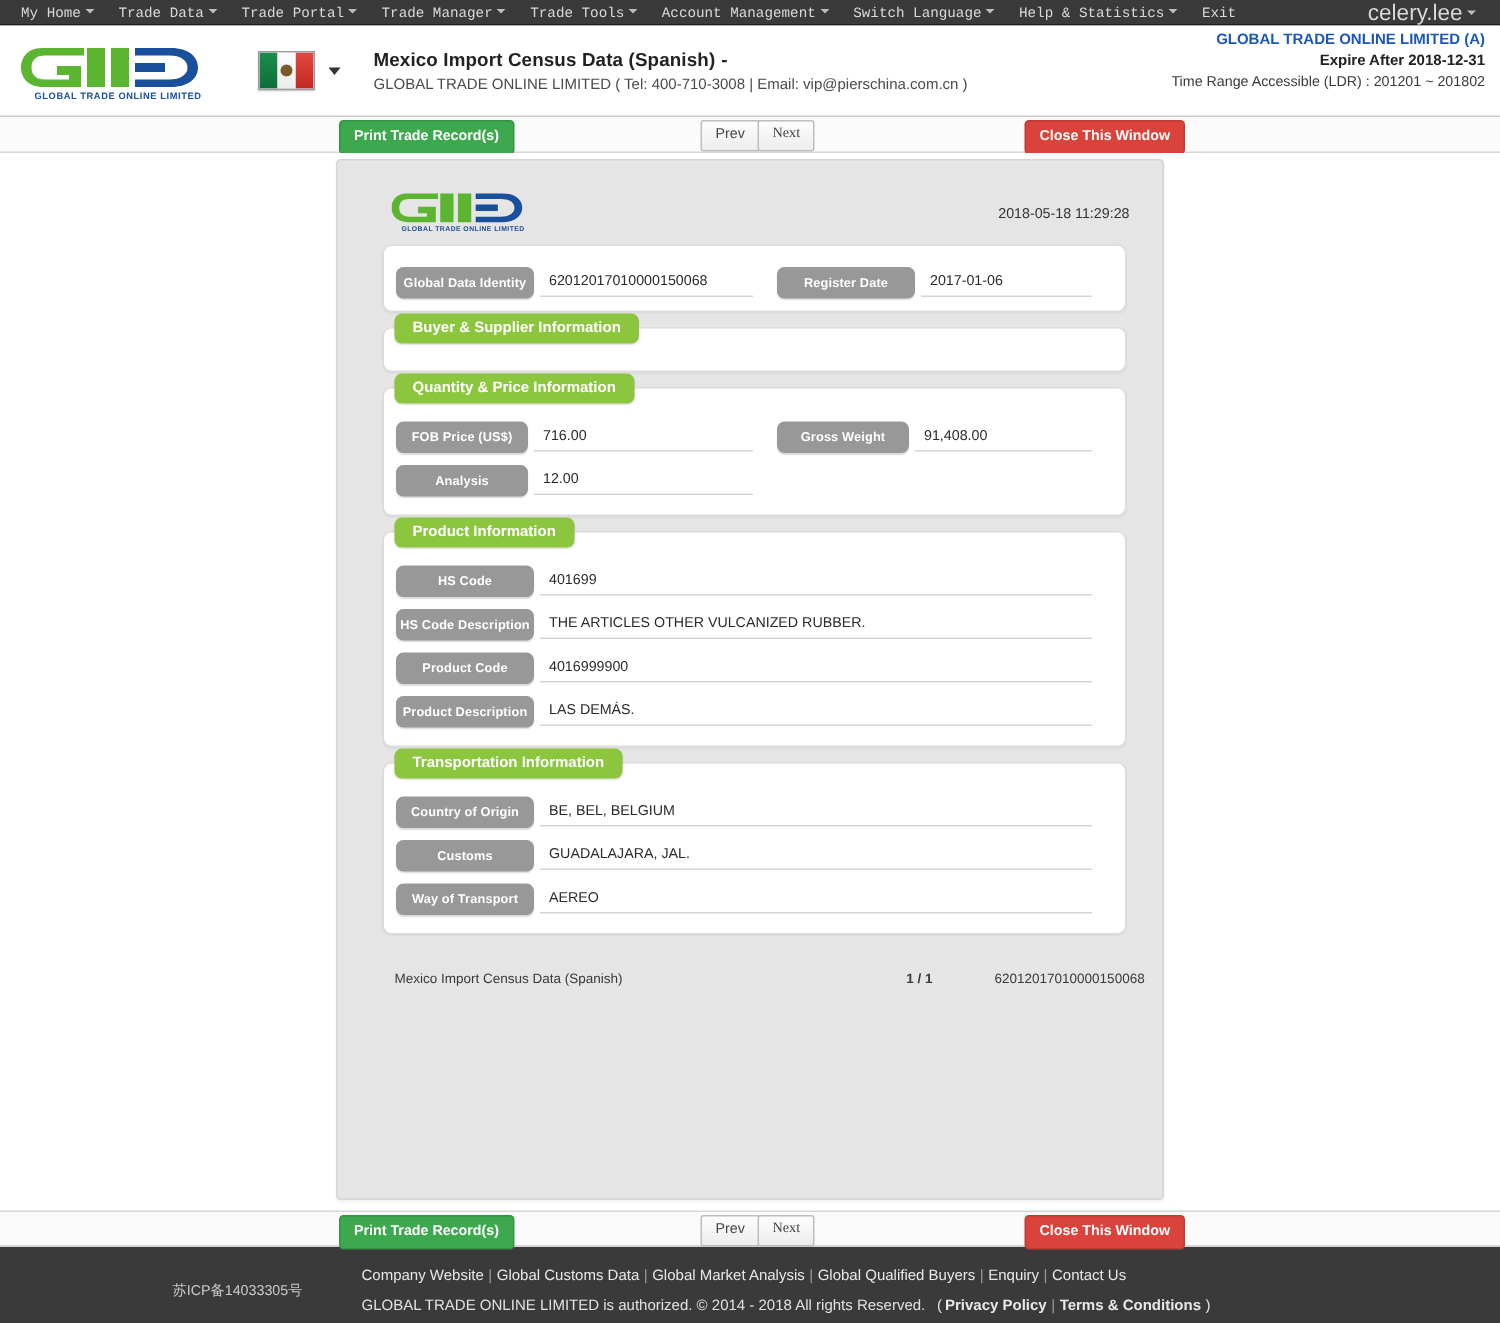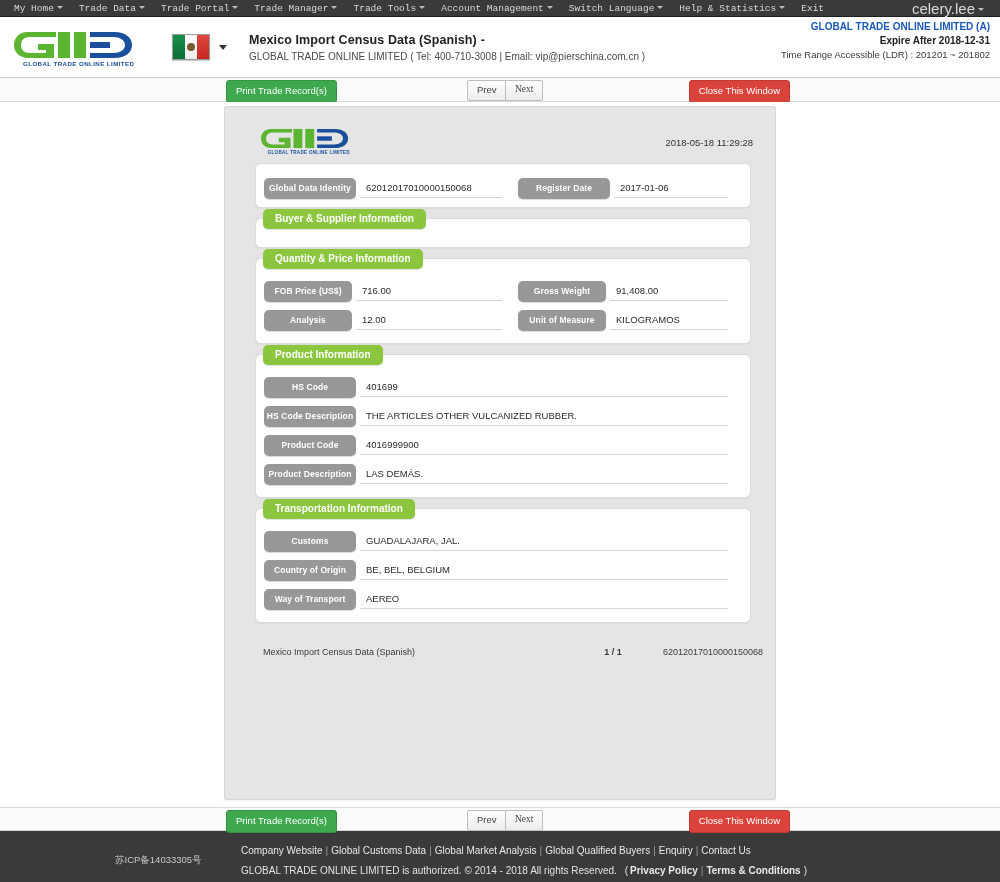--- a/index.html
+++ b/index.html
@@ -127,21 +127,21 @@
     background: #fbfbfb;
     border-bottom: 1px solid #d8d8d8;
     position: relative;
   }
   .toolbar.bottom { border-top: 1px solid #d8d8d8; border-bottom: 1px solid #d8d8d8; }
 
   .btn {
     position: absolute;
     top: 2px;
     font-size: 9.5px;
-    font-weight: normal;
+    font-weight: bold;
     line-height: 1;
     padding: 5px 9px 6px;
     border-radius: 3px;
     color: #fff;
     white-space: nowrap;
     cursor: pointer;
     border: 1px solid rgba(0,0,0,.12);
   }
   .btn-print { left: 226px; background: #3ea84f; border-color: #349243; }
   .btn-close { right: 210px; background: #d9433b; border-color: #c03a32; text-align: center; }
@@ -408,24 +408,20 @@
               <div class="cell">
                 <div class="pill">Gross Weight</div>
                 <div class="val">91,408.00</div>
               </div>
             </div>
             <div class="row">
               <div class="cell narrow">
                 <div class="pill">Analysis</div>
                 <div class="val">12.00</div>
               </div>
-              <div class="cell">
-                <div class="pill">Unit of Measure</div>
-                <div class="val">KILOGRAMOS</div>
-              </div>
             </div>
           </div>
         </div>
         <div class="panel">
           <div class="panel-title">Product Information</div>
           <div class="rows">
             <div class="row">
               <div class="cell">
                 <div class="pill wide">HS Code</div>
                 <div class="val">401699</div>
@@ -449,28 +445,28 @@
                 <div class="val">LAS DEMÁS.</div>
               </div>
             </div>
           </div>
         </div>
         <div class="panel">
           <div class="panel-title">Transportation Information</div>
           <div class="rows">
             <div class="row">
               <div class="cell">
+                <div class="pill wide">Country of Origin</div>
+                <div class="val">BE, BEL, BELGIUM</div>
+              </div>
+            </div>
+            <div class="row">
+              <div class="cell">
                 <div class="pill wide">Customs</div>
                 <div class="val">GUADALAJARA, JAL.</div>
-              </div>
-            </div>
-            <div class="row">
-              <div class="cell">
-                <div class="pill wide">Country of Origin</div>
-                <div class="val">BE, BEL, BELGIUM</div>
               </div>
             </div>
             <div class="row">
               <div class="cell">
                 <div class="pill wide">Way of Transport</div>
                 <div class="val">AEREO</div>
               </div>
             </div>
           </div>
         </div>

